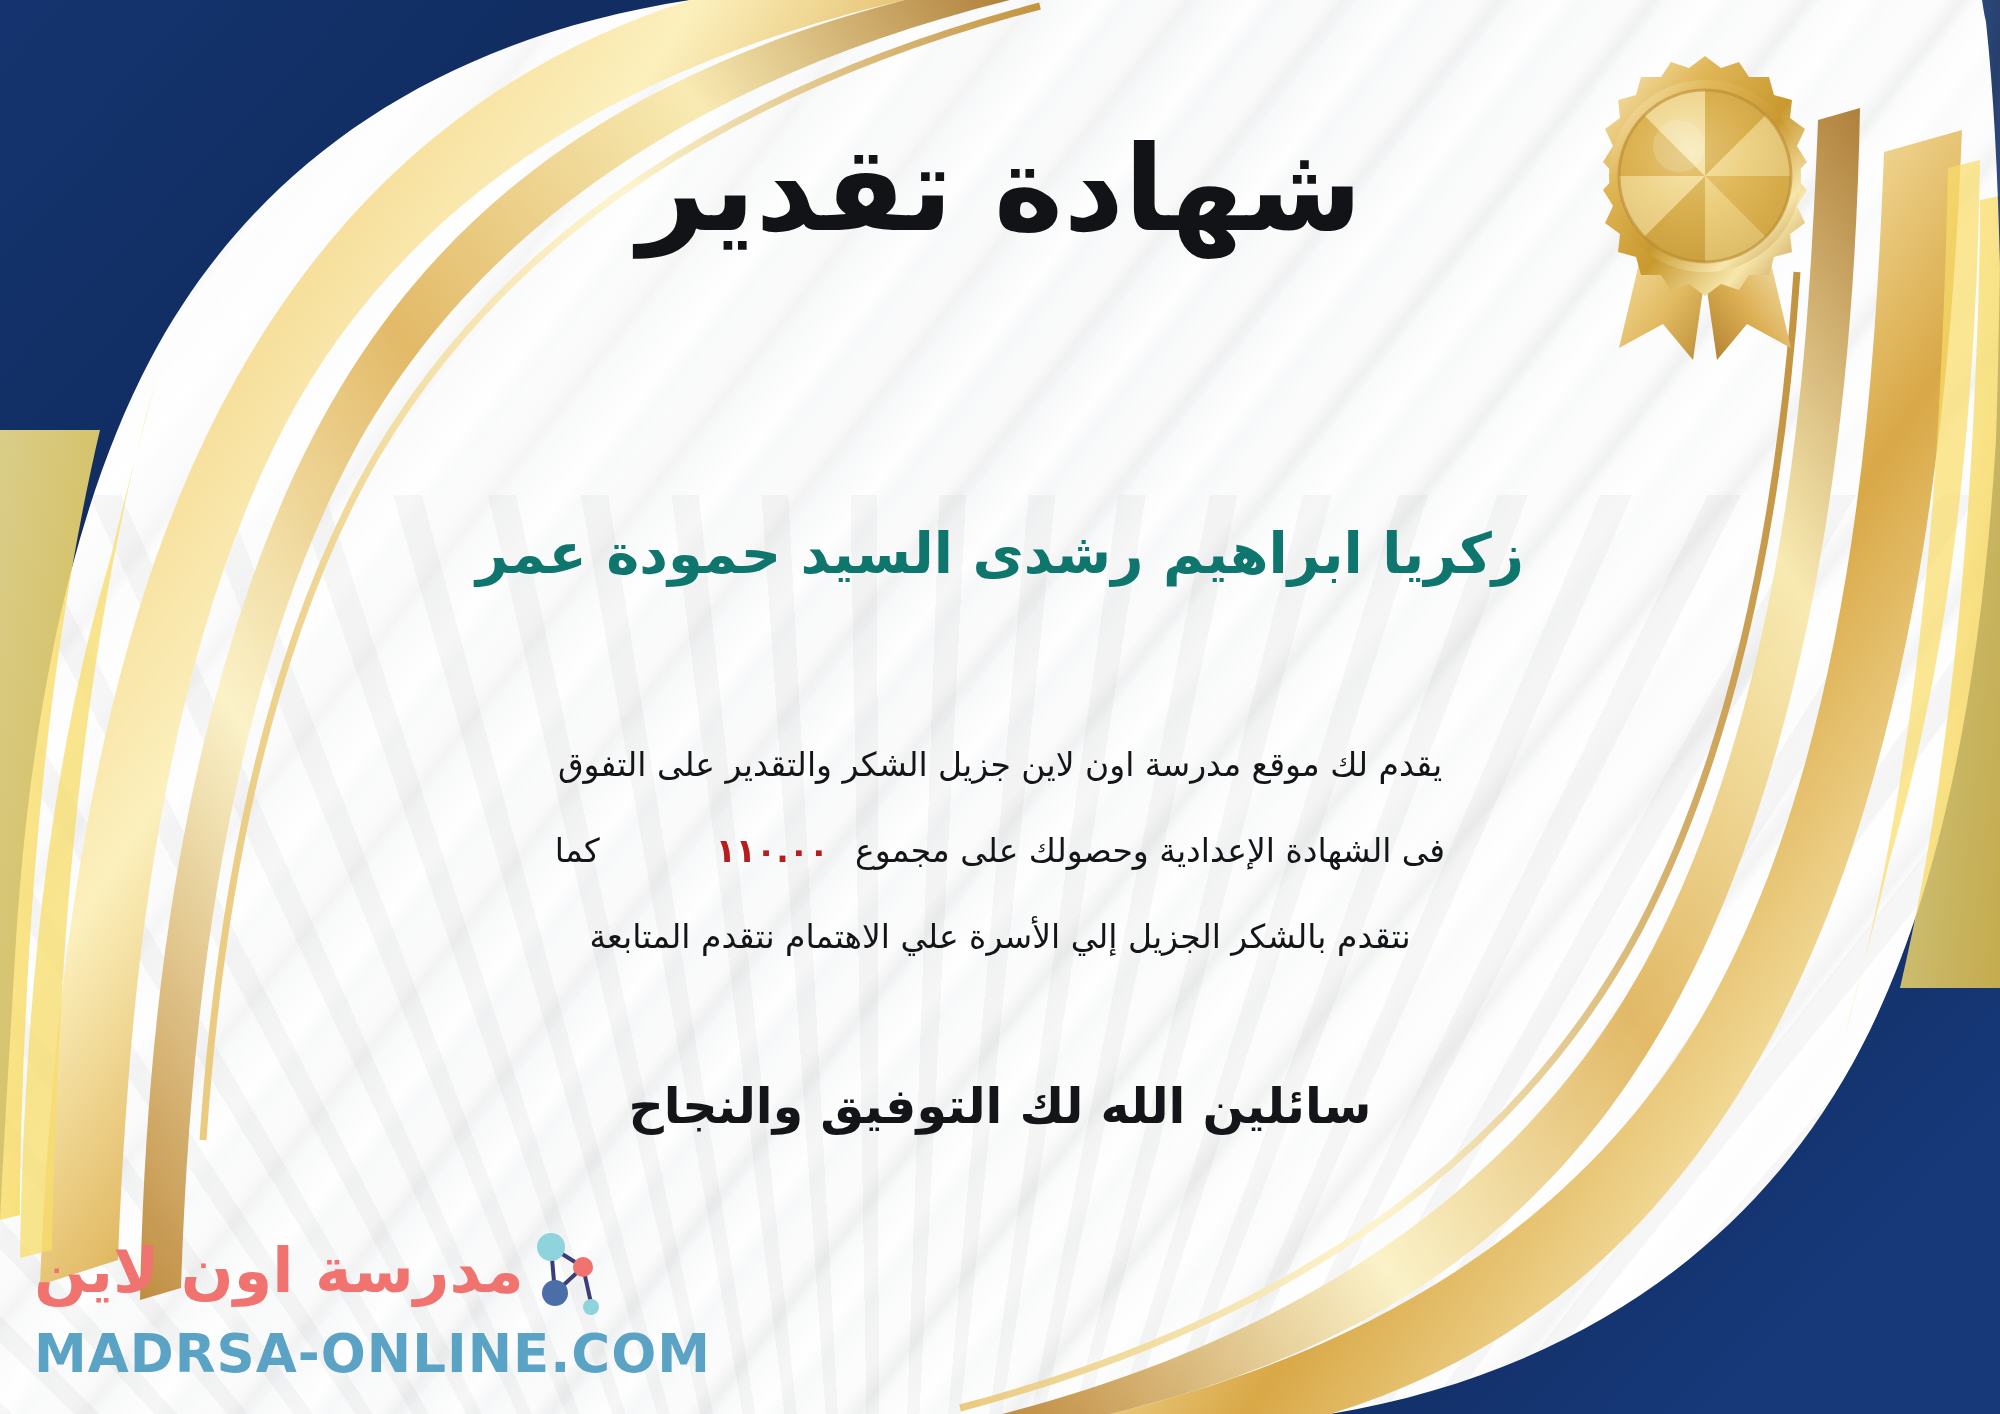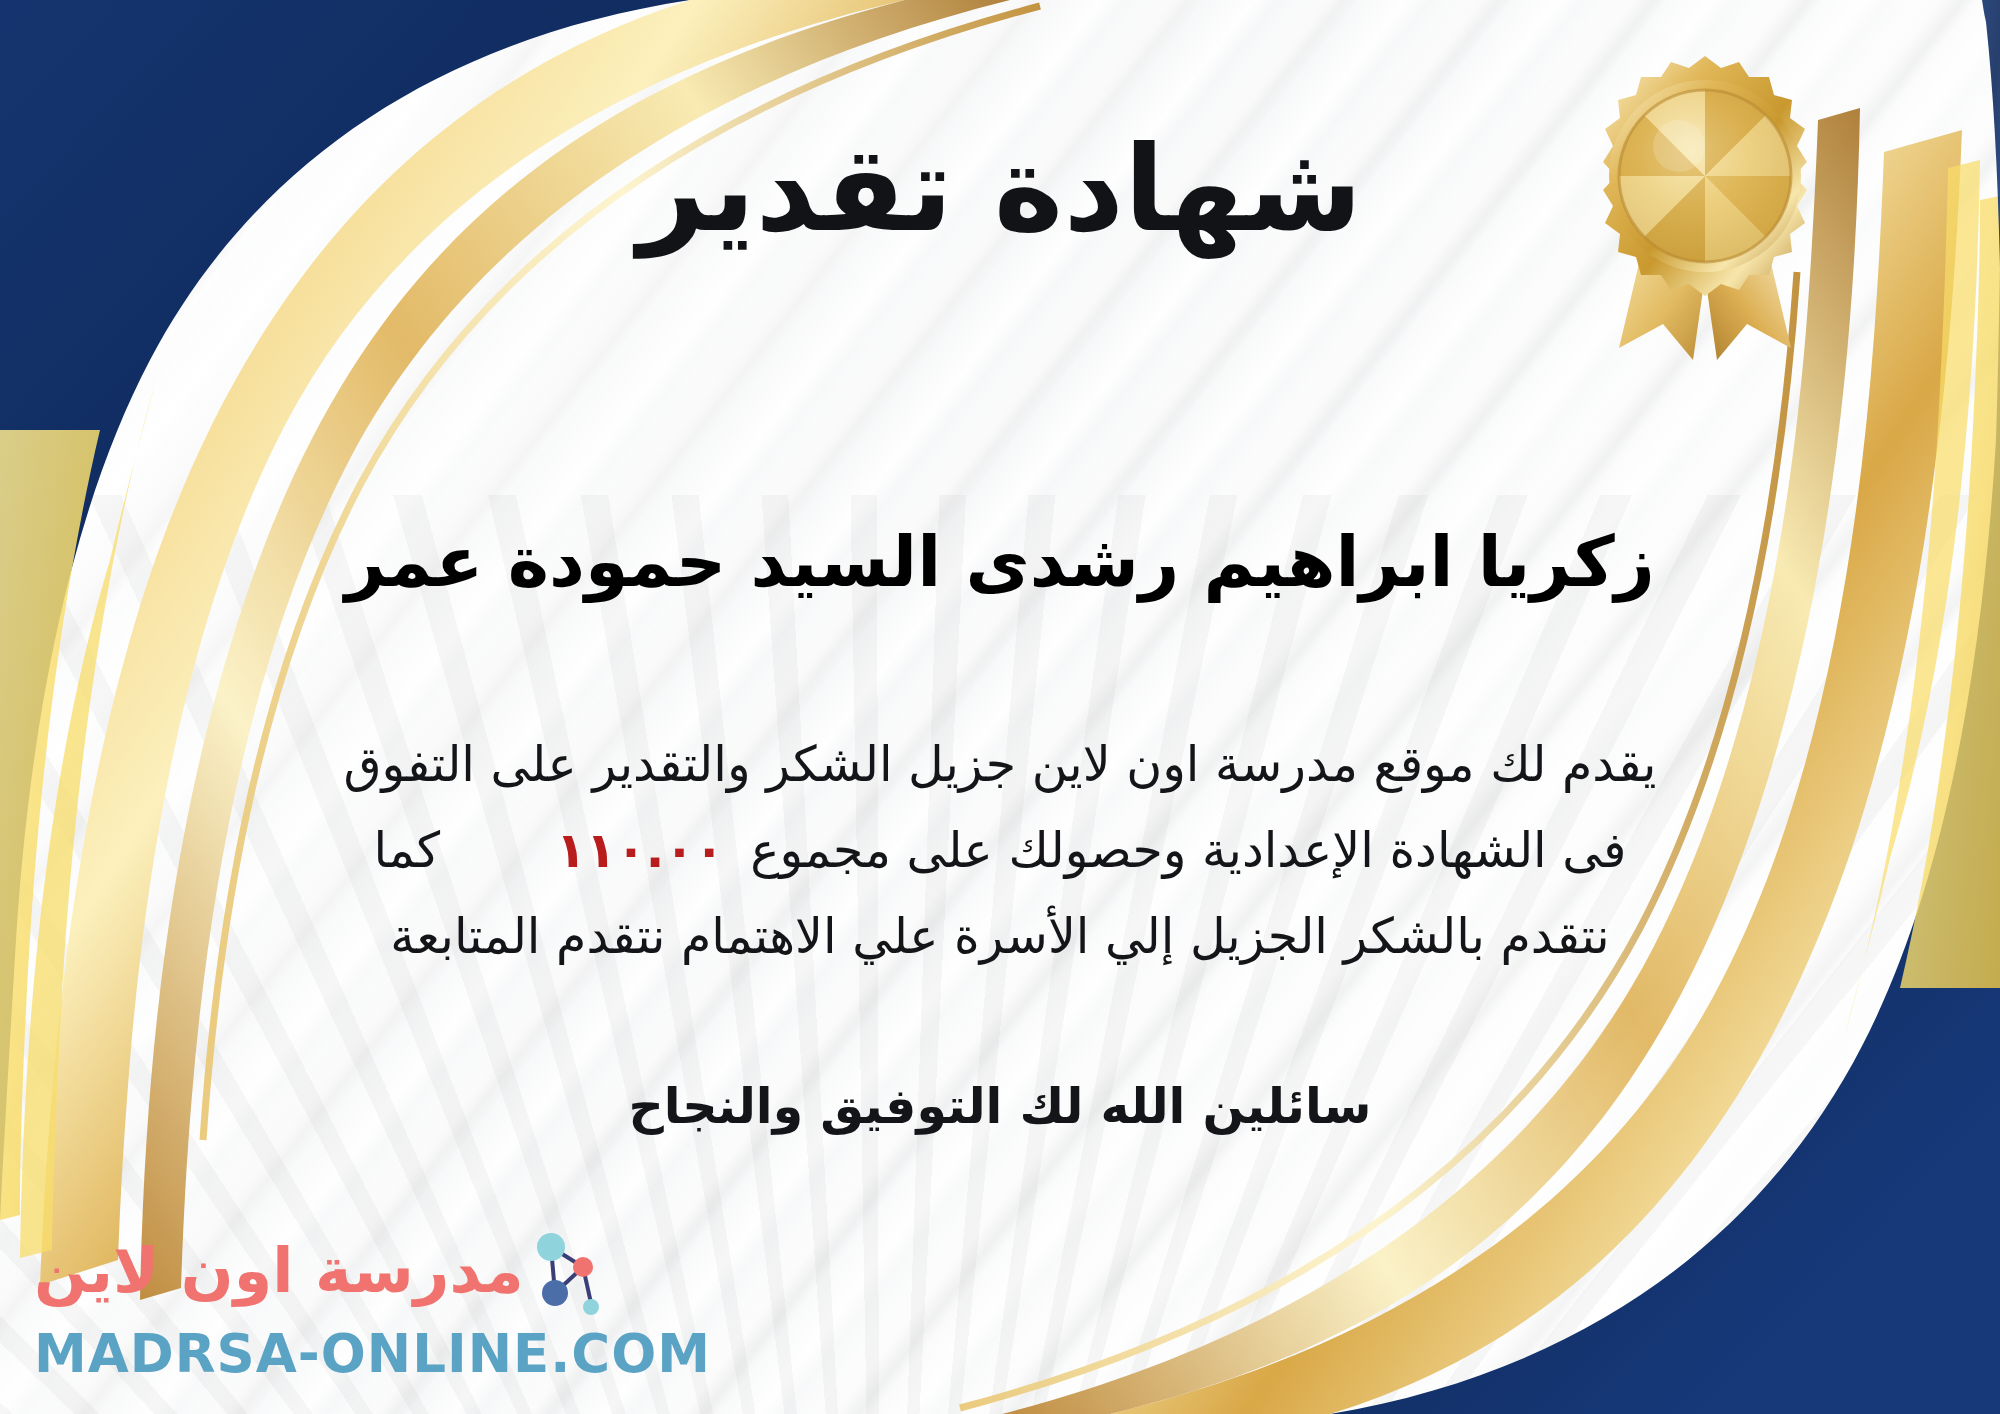--- a/index.html
+++ b/index.html
@@ -80,37 +80,37 @@
     color:#111316;
     line-height:1.05;
     direction:rtl;
   }
 
   .recipient-name{
     position:absolute;
     top:520px;
     left:0;
     right:0;
-    font-size:70px;
-    font-weight:700;
-    color:#000000;
+    font-size:56px;
+    font-weight:700;
+    color:#0f766e;
     line-height:1.2;
     direction:rtl;
     padding:0 120px;
     box-sizing:border-box;
   }
 
   .body-block{
     position:absolute;
     top:722px;
     left:160px;
     right:160px;
     direction:rtl;
     color:#131518;
-    font-size:49px;
+    font-size:33px;
     line-height:86px;
     font-weight:400;
   }
   .body-line{
     display:block;
     white-space:nowrap;
   }
   .body-line.ln1{text-align:center;}
   .body-line.ln2{text-align:center;}
   .body-line.ln3{text-align:center;}

